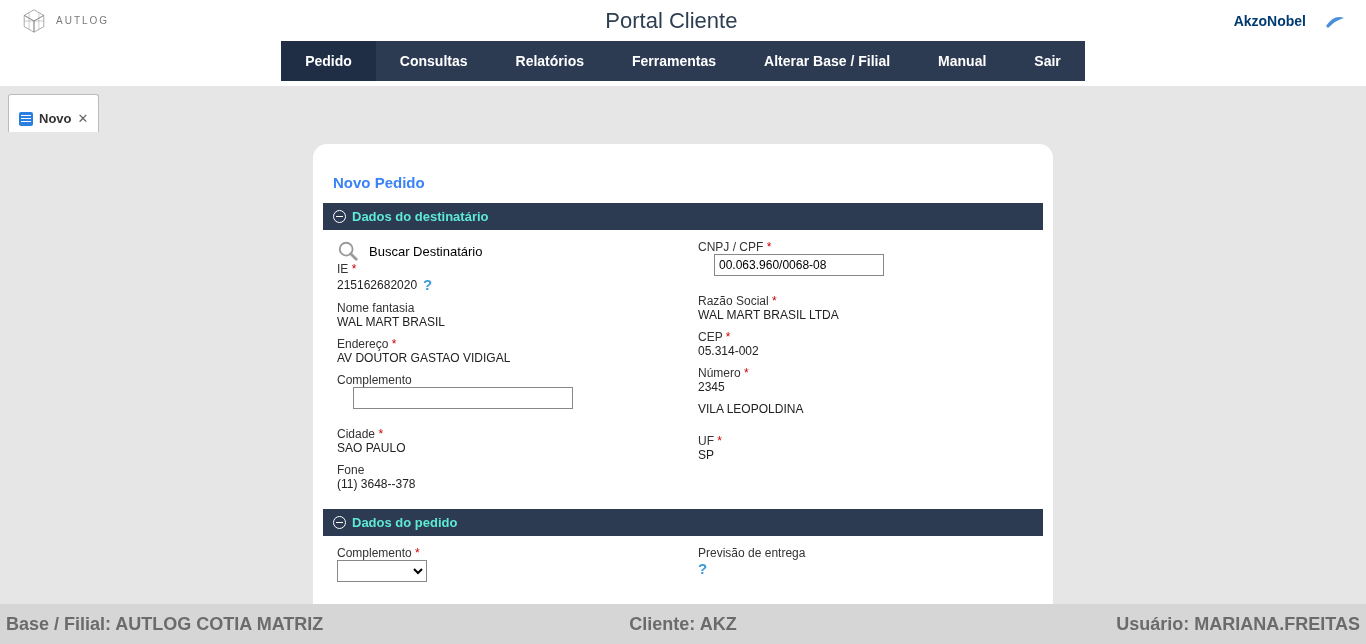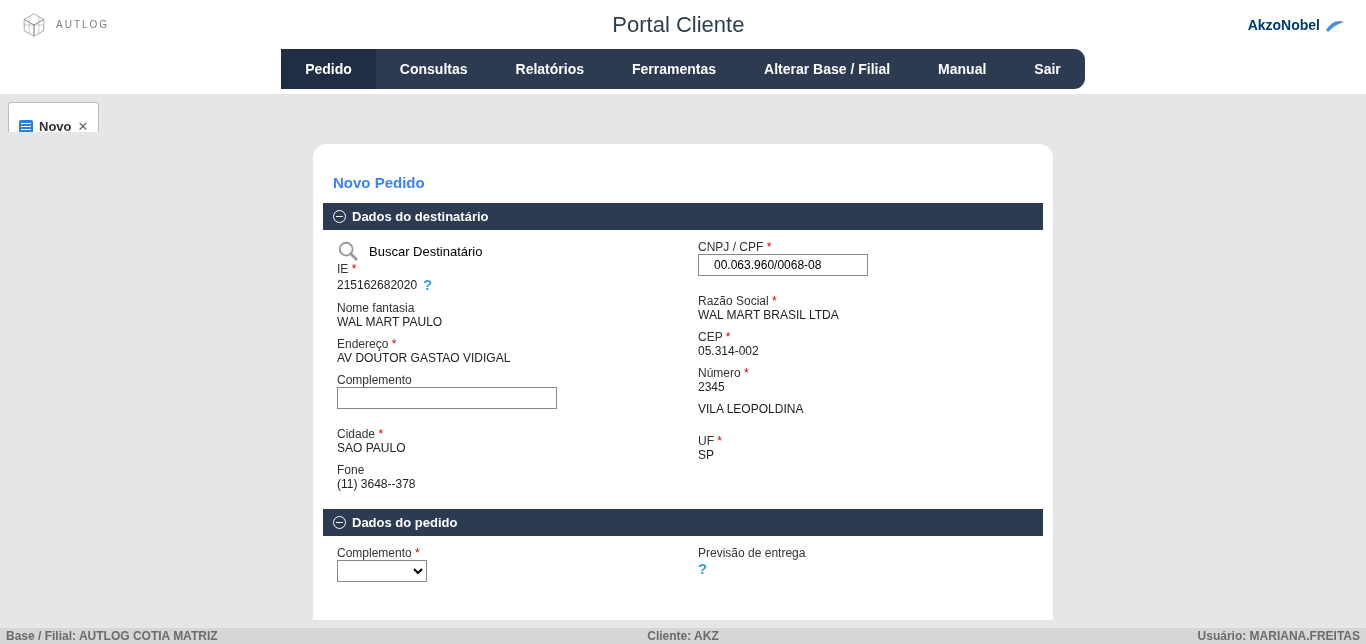--- a/index.html
+++ b/index.html
@@ -1,51 +1,51 @@
 <!DOCTYPE html>
 <html><head>
 <meta charset="utf-8">
 <style>
   * { box-sizing: border-box; margin: 0; padding: 0; }
   body { font-family: Arial, Helvetica, sans-serif; font-size: 13px; background: #e6e6e6; width: 1366px; height: 644px; overflow: hidden; position: relative; }
-  .topbar { background: #fff; height: 49px; display: flex; align-items: center; justify-content: space-between; padding: 0 20px; }
+  .topbar { background: #fff; height: 41px; display: flex; align-items: center; justify-content: space-between; padding: 0 20px; }
   .logo-left { display: flex; align-items: center; gap: 8px; color: #7a7a7a; font-size: 10px; letter-spacing: 2px; }
   .logo-cube { width: 28px; height: 28px; }
   .portal-title { flex: 1; text-align: center; font-size: 22px; font-weight: normal; color: #2c3e50; }
-  .logo-right { font-weight: bold; color: #003a70; font-size: 14px; display: flex; align-items: center; gap: 4px; }
+  .logo-right { font-weight: bold; color: #003a70; font-size: 14px; display: flex; align-items: center; gap: 18px; }
   .menubar-wrap { background: #fff; display: flex; justify-content: center; padding-bottom: 5px; }
-  .menubar { background: #2c3a52; display: flex; border-radius: 11px; }
+  .menubar { background: #2c3a52; display: flex; }
   .menubar-item { color: #fff; font-weight: bold; font-size: 14px; padding: 12px 24px; cursor: pointer; }
   .menubar-item.active { background: #1f2d45; }
   .tabstrip { background: #e6e6e6; padding: 8px 8px 0 8px; display: flex; }
   .tab { background: #fff; border: 1px solid #bbb; border-bottom: none; padding: 16px 10px; display: flex; align-items: center; gap: 6px; font-size: 13px; font-weight: bold; color: #333; border-radius: 3px 3px 0 0; }
   .tab .form-icon { width: 14px; height: 14px; background: #2a7de1; border-radius: 2px; display: inline-block; position: relative; }
   .tab .form-icon::before { content: ""; position: absolute; left: 2px; top: 3px; width: 10px; height: 1px; background: #fff; box-shadow: 0 3px 0 #fff, 0 6px 0 #fff; }
   .tab .close { color: #666; cursor: pointer; font-weight: normal; }
   .workspace { position: absolute; top: 132px; left: 0; right: 0; bottom: 24px; background: #e6e6e6; overflow-y: auto; }
   .panel { background: #fff; width: 740px; margin: 12px auto 0 auto; border-radius: 14px; padding: 30px 10px 10px 10px; min-height: 620px; }
   .panel-title { font-size: 15px; font-weight: bold; color: #3b82f6; margin: 0 0 12px 10px; }
-  .section-header { background: #2c3a52; color: #ffffff; font-weight: bold; padding: 6px 10px; font-size: 13px; display: flex; align-items: center; gap: 6px; }
+  .section-header { background: #2c3a52; color: #5eead4; font-weight: bold; padding: 6px 10px; font-size: 13px; display: flex; align-items: center; gap: 6px; }
   .collapse-icon { display: inline-block; width: 13px; height: 13px; border: 1px solid #fff; border-radius: 50%; position: relative; }
   .collapse-icon::before { content: ""; position: absolute; left: 2px; right: 2px; top: 5px; height: 1px; background: #fff; }
   .section-body { padding: 10px 14px; }
   .two-col { display: flex; gap: 30px; }
   .col { flex: 1; }
   .field { margin-bottom: 8px; }
   .field-label { font-size: 12px; color: #333; }
   .req { color: #c00; }
   .field-value { font-size: 12px; color: #222; }
-  .text-input { border: 1px solid #888; padding: 3px 15px; font-size: 12px; width: 170px; }
+  .text-input { border: 1px solid #888; padding: 3px 4px; font-size: 12px; width: 170px; margin-left: 16px; }
   .text-input.wide { width: 220px; }
   .select-input { border: 1px solid #888; font-size: 12px; width: 90px; height: 22px; background: #fff; }
   .search-row { display: flex; align-items: center; gap: 10px; }
   .search-icon { width: 22px; height: 22px; }
   .help-icon { color: #3a9bd9; font-weight: bold; font-size: 15px; cursor: pointer; }
   .ie-row { display: flex; align-items: center; gap: 6px; }
-  .statusbar { position: absolute; bottom: 0; left: 0; right: 0; height: 16px; background: #d6d6d6; display: flex; align-items: center; font-size: 12px; font-weight: bold; color: #6b6b6b; padding: 0 6px; }
+  .statusbar { position: absolute; bottom: 0; left: 0; right: 0; height: 40px; background: #d6d6d6; display: flex; align-items: center; font-size: 18px; font-weight: bold; color: #6b6b6b; padding: 0 6px; }
   .statusbar .sb-center { position: absolute; left: 50%; transform: translateX(-50%); }
   .statusbar .sb-right { margin-left: auto; }
   ::-webkit-scrollbar { width: 16px; }
   ::-webkit-scrollbar-track { background: #eee; }
   ::-webkit-scrollbar-thumb { background: #bcbcbc; border: 2px solid #eee; border-radius: 8px; }
 </style>
 </head>
 <body>
 
 <div class="topbar">
@@ -111,21 +111,21 @@
           <div class="field">
             <div class="field-label"><span>IE</span> <span class="req">*</span></div>
             <div class="ie-row">
               <span class="field-value">215162682020</span>
               <span class="help-icon">?</span>
             </div>
           </div>
 
           <div class="field">
             <div class="field-label">Nome fantasia</div>
-            <div class="field-value">WAL MART PAULO</div>
+            <div class="field-value">WAL MART BRASIL</div>
           </div>
 
           <div class="field">
             <div class="field-label"><span>Endereço</span> <span class="req">*</span></div>
             <div class="field-value">AV DOUTOR GASTAO VIDIGAL</div>
           </div>
 
           <div class="field">
             <div class="field-label">Complemento</div>
             <input type="text" class="text-input wide" value="" style="">

